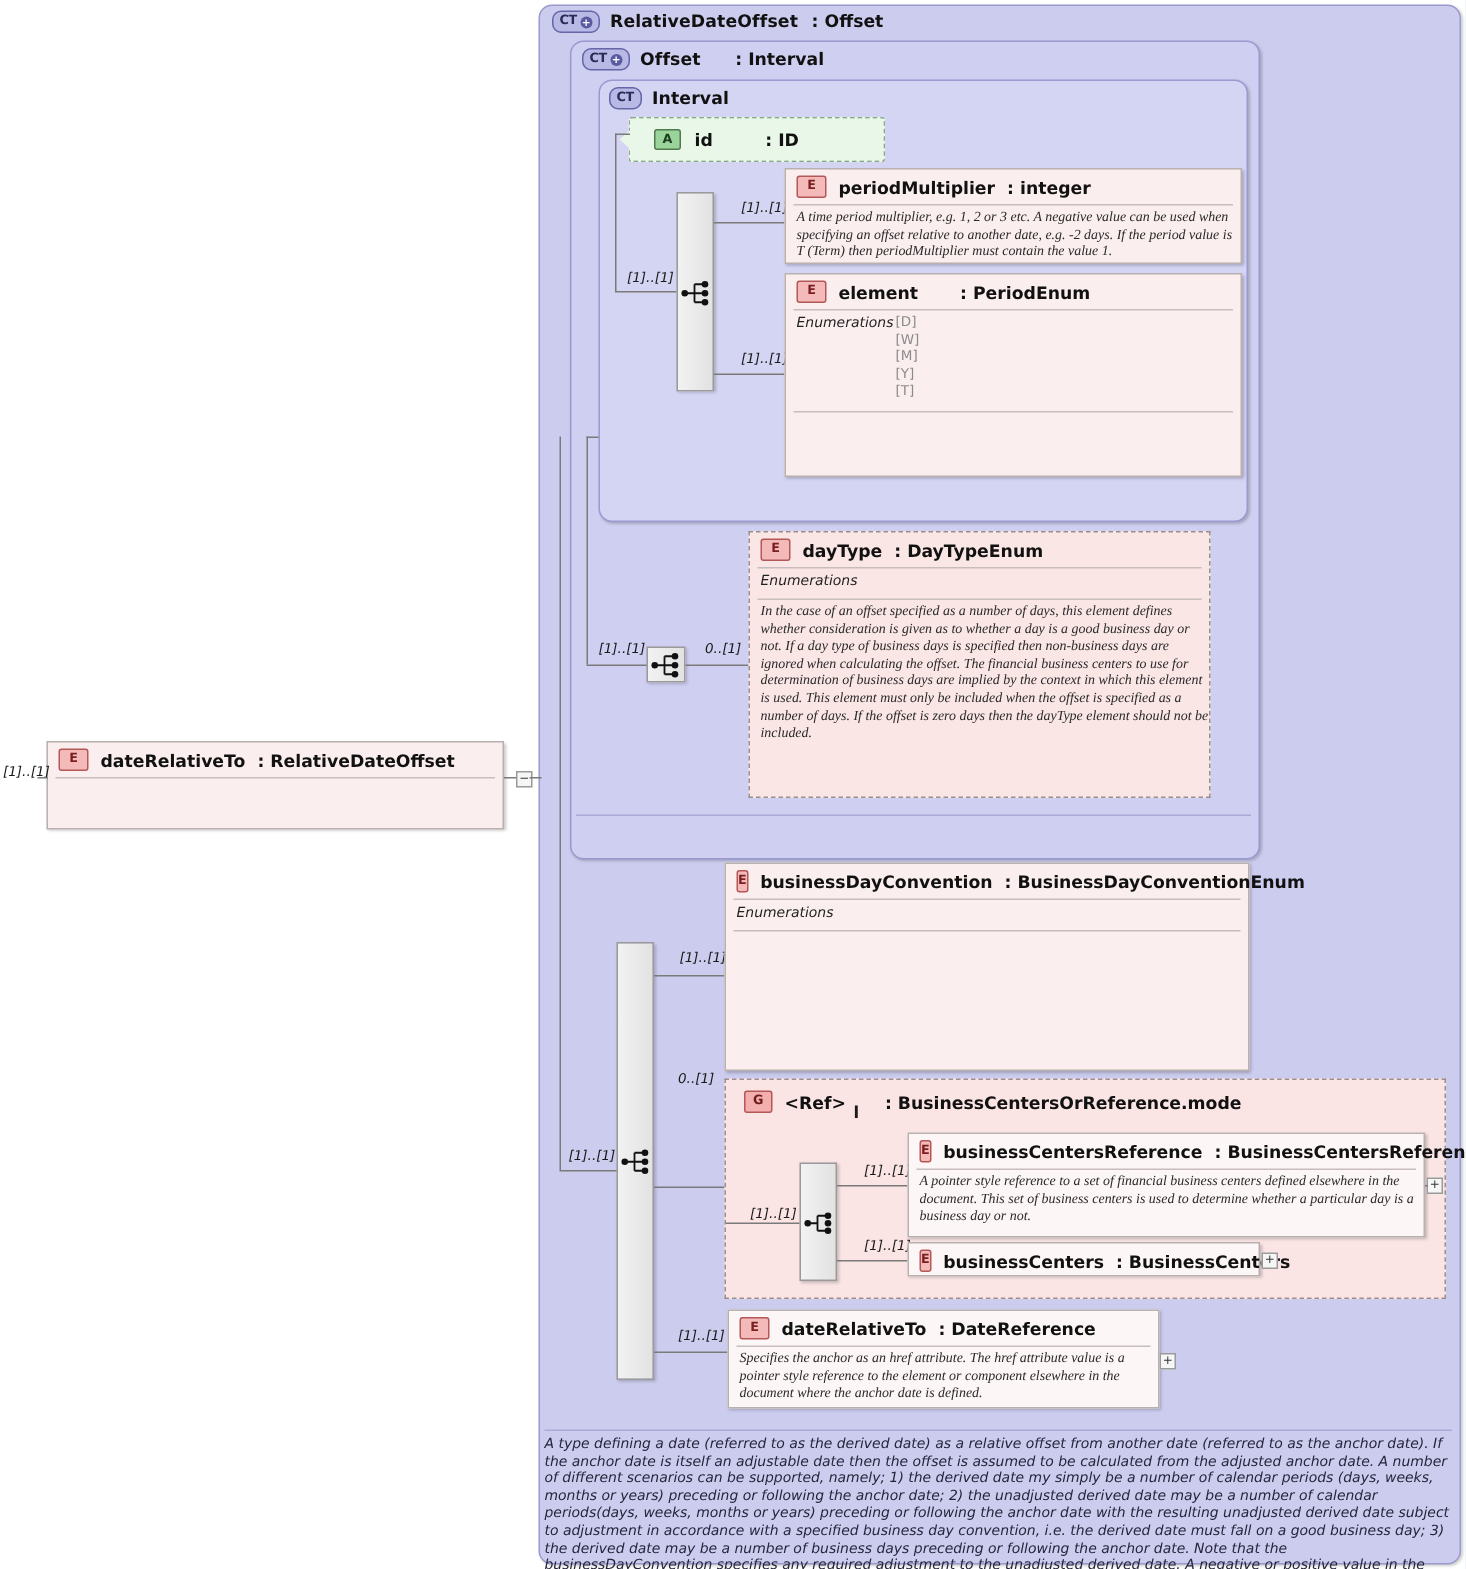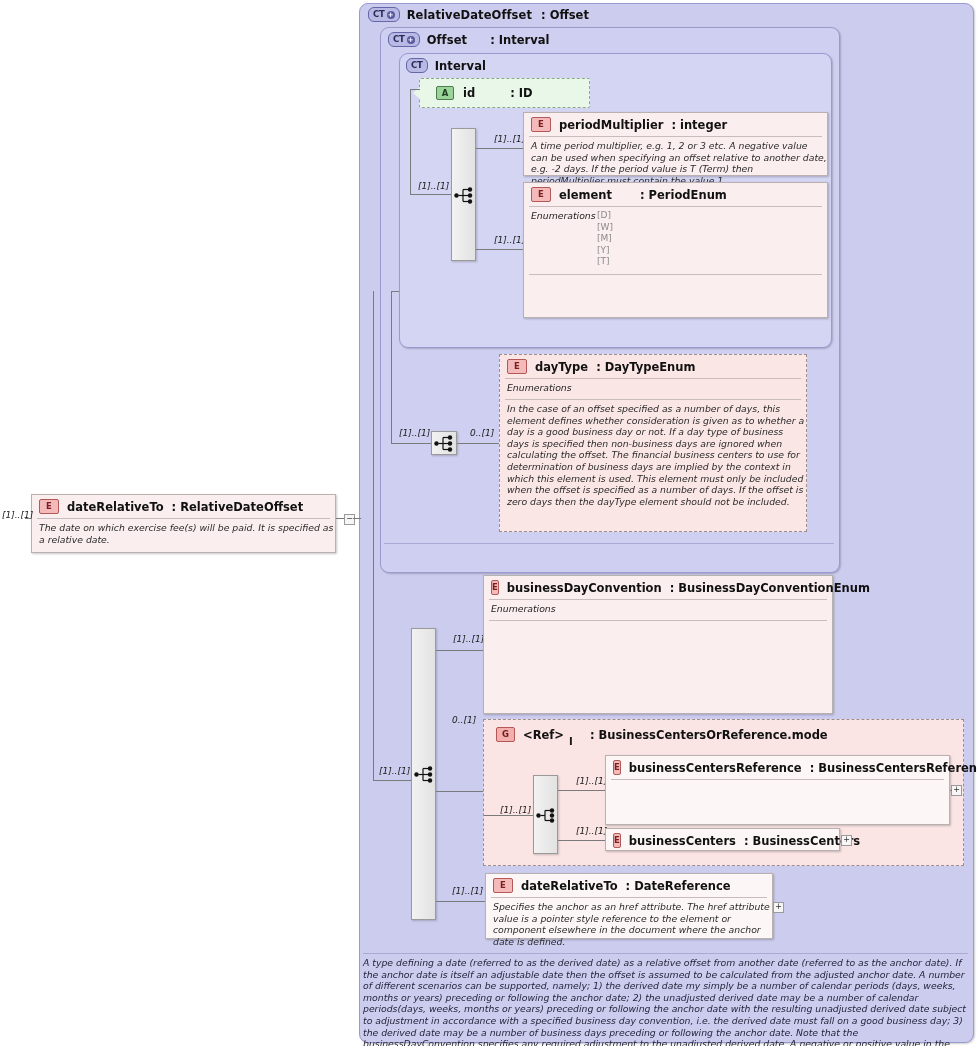--- a/index.html
+++ b/index.html
@@ -12,21 +12,21 @@
 
   
   .ctbox{
     background:#ccccef;border:1px solid #9a9ad0;border-radius:9px;
     box-shadow:1px 1px 2px rgba(0,0,0,.20);
   }
   .ctbox.lvl2{background:#cfcff1;}
   .ctbox.lvl3{background:#d4d4f3;}
 
   .ct-title{
-    position:absolute;left:9px;top:5px;display:flex;align-items:center;gap:7px;
+    position:absolute;left:9px;top:5px;display:flex;align-items:flex-start;gap:7px;
     font-weight:bold;font-size:11.5px;color:#111;white-space:nowrap;
   }
   .ct-title .nm{letter-spacing:.1px;}
   .ct-title .sep{margin:0 2px;}
 
   
   .badge-ct{
     display:inline-flex;align-items:center;justify-content:center;
     height:13px;padding:0 4px;border:1px solid #6565a8;border-radius:6px;
     background:#b9b9e6;color:#2a2a55;font-size:8.5px;font-weight:bold;
@@ -62,20 +62,21 @@
   }
   .badge-a{
     display:inline-flex;align-items:center;justify-content:center;
     width:16px;height:12px;border:1px solid #4f7a4f;border-radius:2px;
     background:#9ad49a;color:#1e3d1e;font-size:8.5px;font-weight:bold;line-height:1;
   }
   .rule{height:1px;background:#c8bcbc;margin:0 5px;}
   .e-doc{
     padding:3px 0 5px 7px;font-style:italic;font-size:9.3px;line-height:11.6px;
     color:#2a2a2a;
+    font-family:Liberation Serif, serif;
   }
   .enum-wrap{display:flex;padding:3px 7px 4px 7px;font-size:9.3px;}
   .enum-label{font-style:italic;color:#222;width:66px;flex:none;}
   .enum-list{color:#8b8b8b;line-height:11.6px;font-size:9px;}
 
   
   .abox{
     background:#e9f7e9;border:1px dashed #8aa98a;
     display:flex;align-items:center;gap:9px;padding:3px 8px 3px 16px;
     font-weight:bold;font-size:11.5px;color:#111;white-space:nowrap;
@@ -327,20 +328,21 @@
   <div class="ln lnh abs" style="left:558px;top:840px;width:47px;"></div>
   <div class="card" style="left:576px;top:826px;">[1]..[1]</div>
 
   <div class="abs ebox plainwhite" style="left:605px;top:755px;width:345px;height:70px;">
     <div class="e-head">
       <span class="badge-e">E</span>
       <span>businessCentersReference</span>
       <span class="typ">: BusinessCentersReference</span>
     </div>
     <div class="rule"></div>
+    <div class="e-doc">A pointer style reference to a set of financial business centers defined elsewhere in the document. This set of business centers is used to determine whether a particular day is a business day or not.</div>
   </div>
   <div class="expand" style="left:951px;top:785px;">+</div>
   <div class="ln lnh abs" style="left:950px;top:790px;width:2px;"></div>
 
   <div class="abs ebox plainwhite" style="left:605px;top:828px;width:235px;height:23px;">
     <div class="e-head">
       <span class="badge-e">E</span>
       <span>businessCenters</span>
       <span class="typ">: BusinessCenters</span>
     </div>
@@ -364,21 +366,20 @@
 derived date. A negative or positive value in the periodMultiplier indicates whether the unadjusted derived precedes or follows the anchor date. T</span>
   </div>
 
   <div class="abs ebox" style="left:31px;top:494px;width:305px;height:59px;">
     <div class="e-head">
       <span class="badge-e">E</span>
       <span>dateRelativeTo</span>
       <span class="typ">: RelativeDateOffset</span>
     </div>
     <div class="rule"></div>
-    <div class="e-doc">The date on which exercise fee(s) will be paid. It is specified as a relative date.</div>
   </div>
   <div class="card" style="left:2px;top:510px;">[1]..[1]</div>
   <div class="ln lnh abs" style="left:25px;top:518px;width:7px;"></div>
   <div class="expand" style="left:344px;top:514px;">−</div>
   <div class="ln lnh abs" style="left:336px;top:518px;width:8px;"></div>
   <div class="ln lnh abs" style="left:353px;top:518px;width:8px;"></div>
 
 </div>
 
 </body></html>

